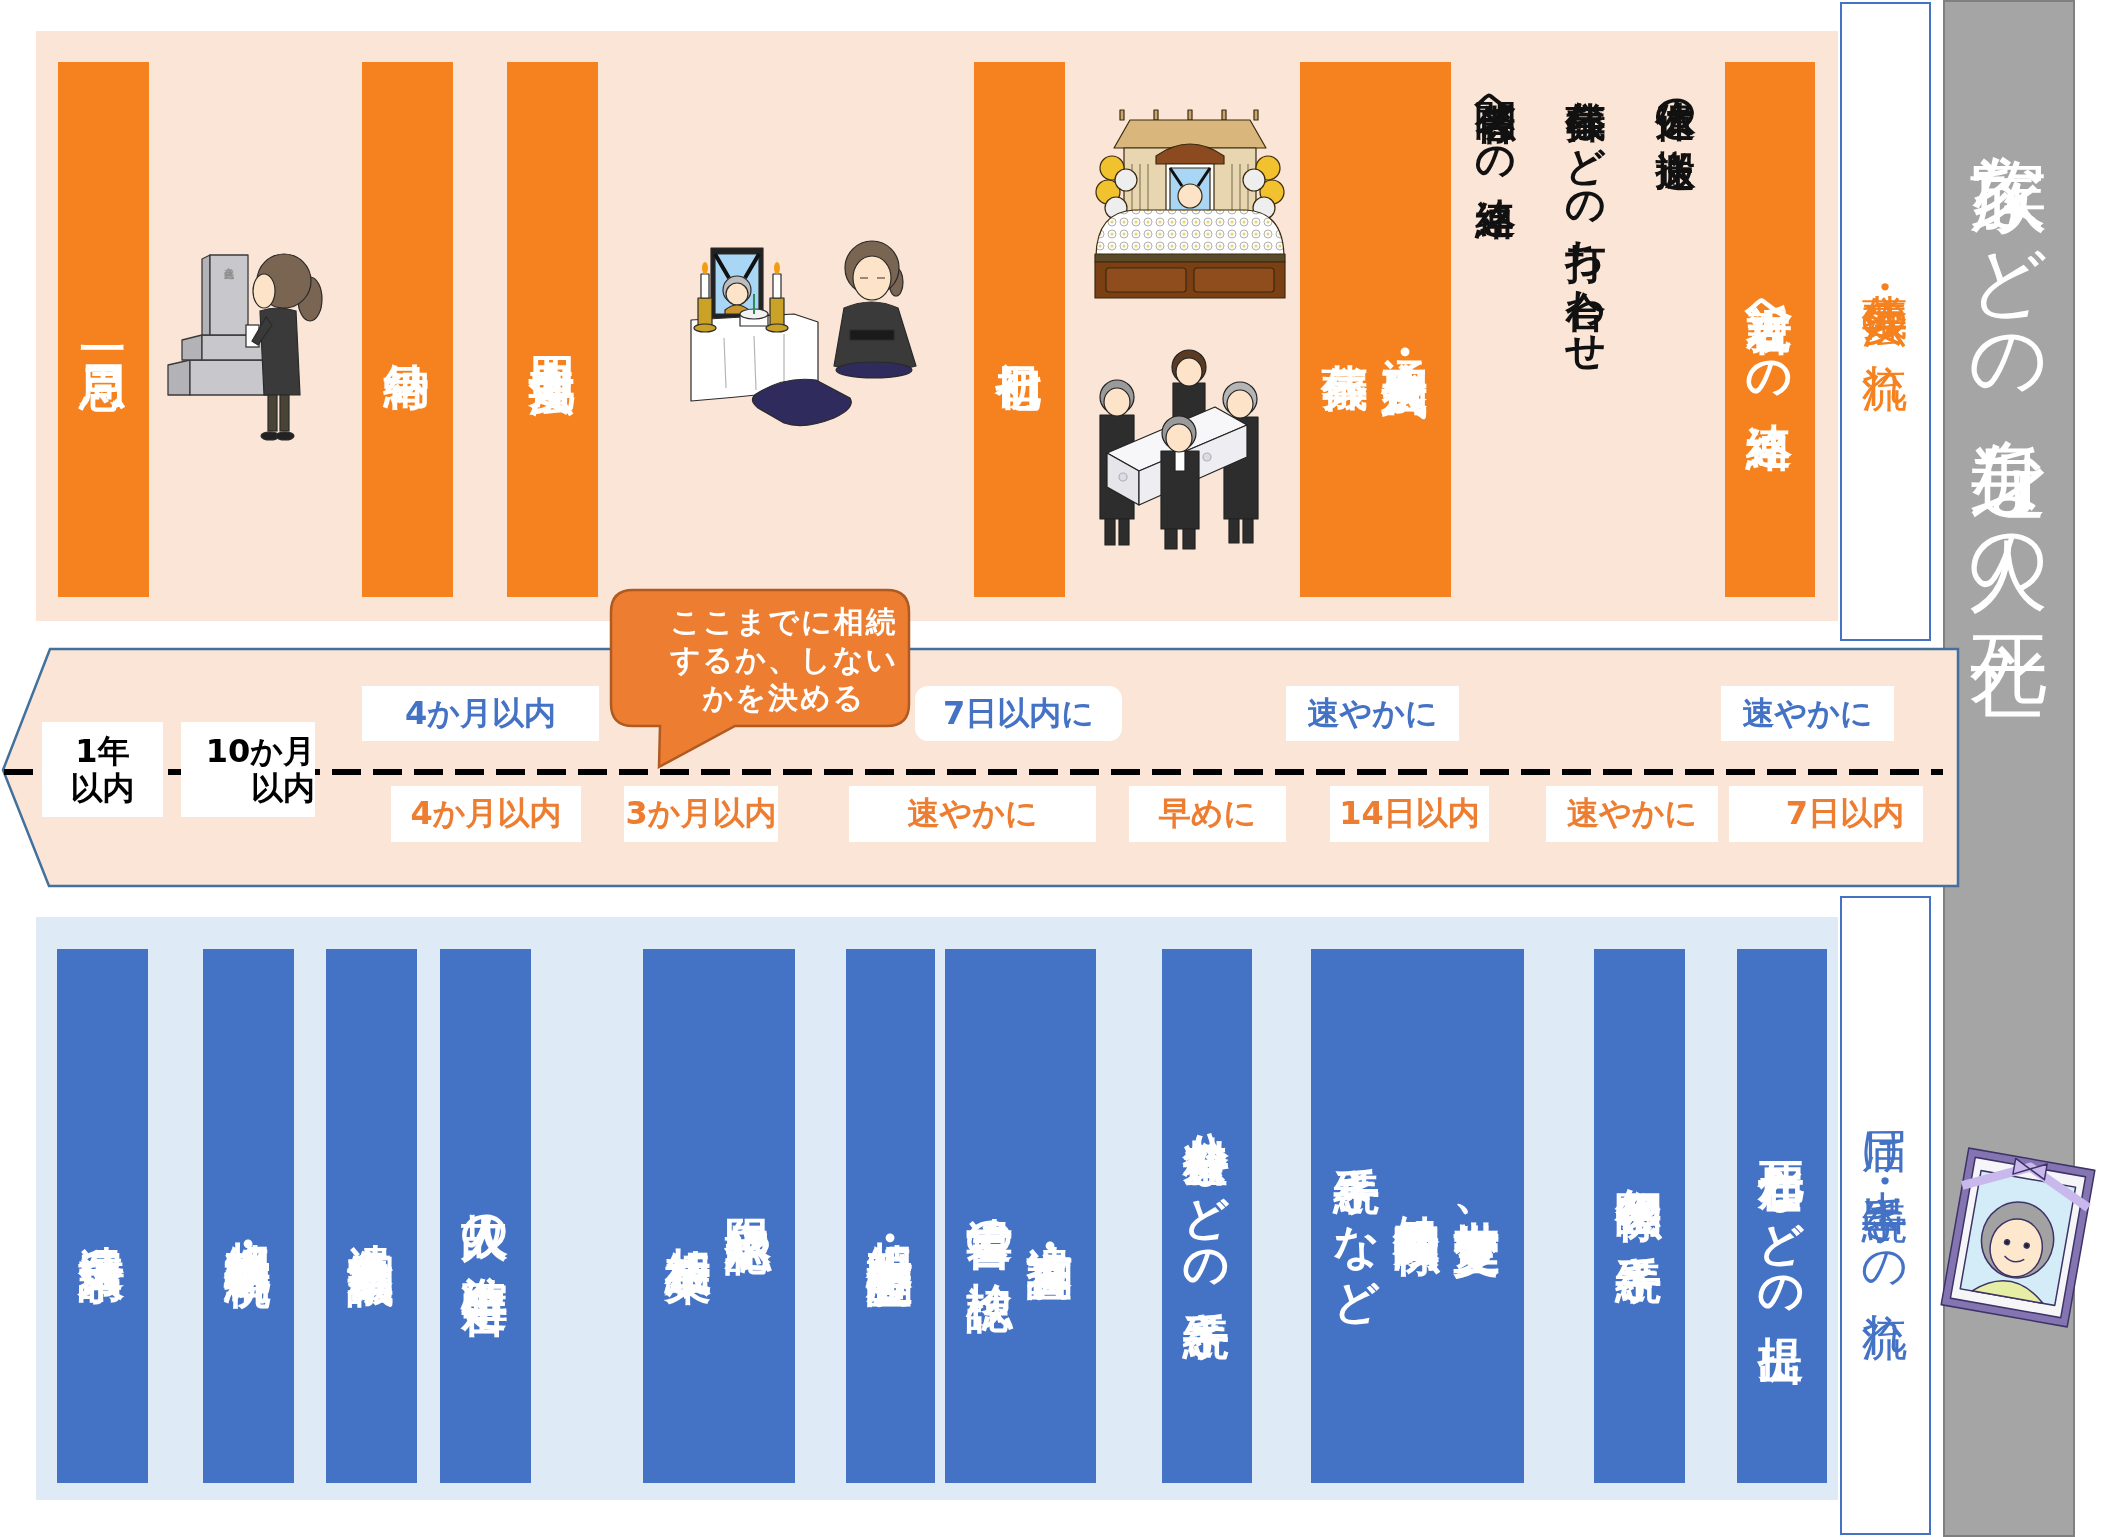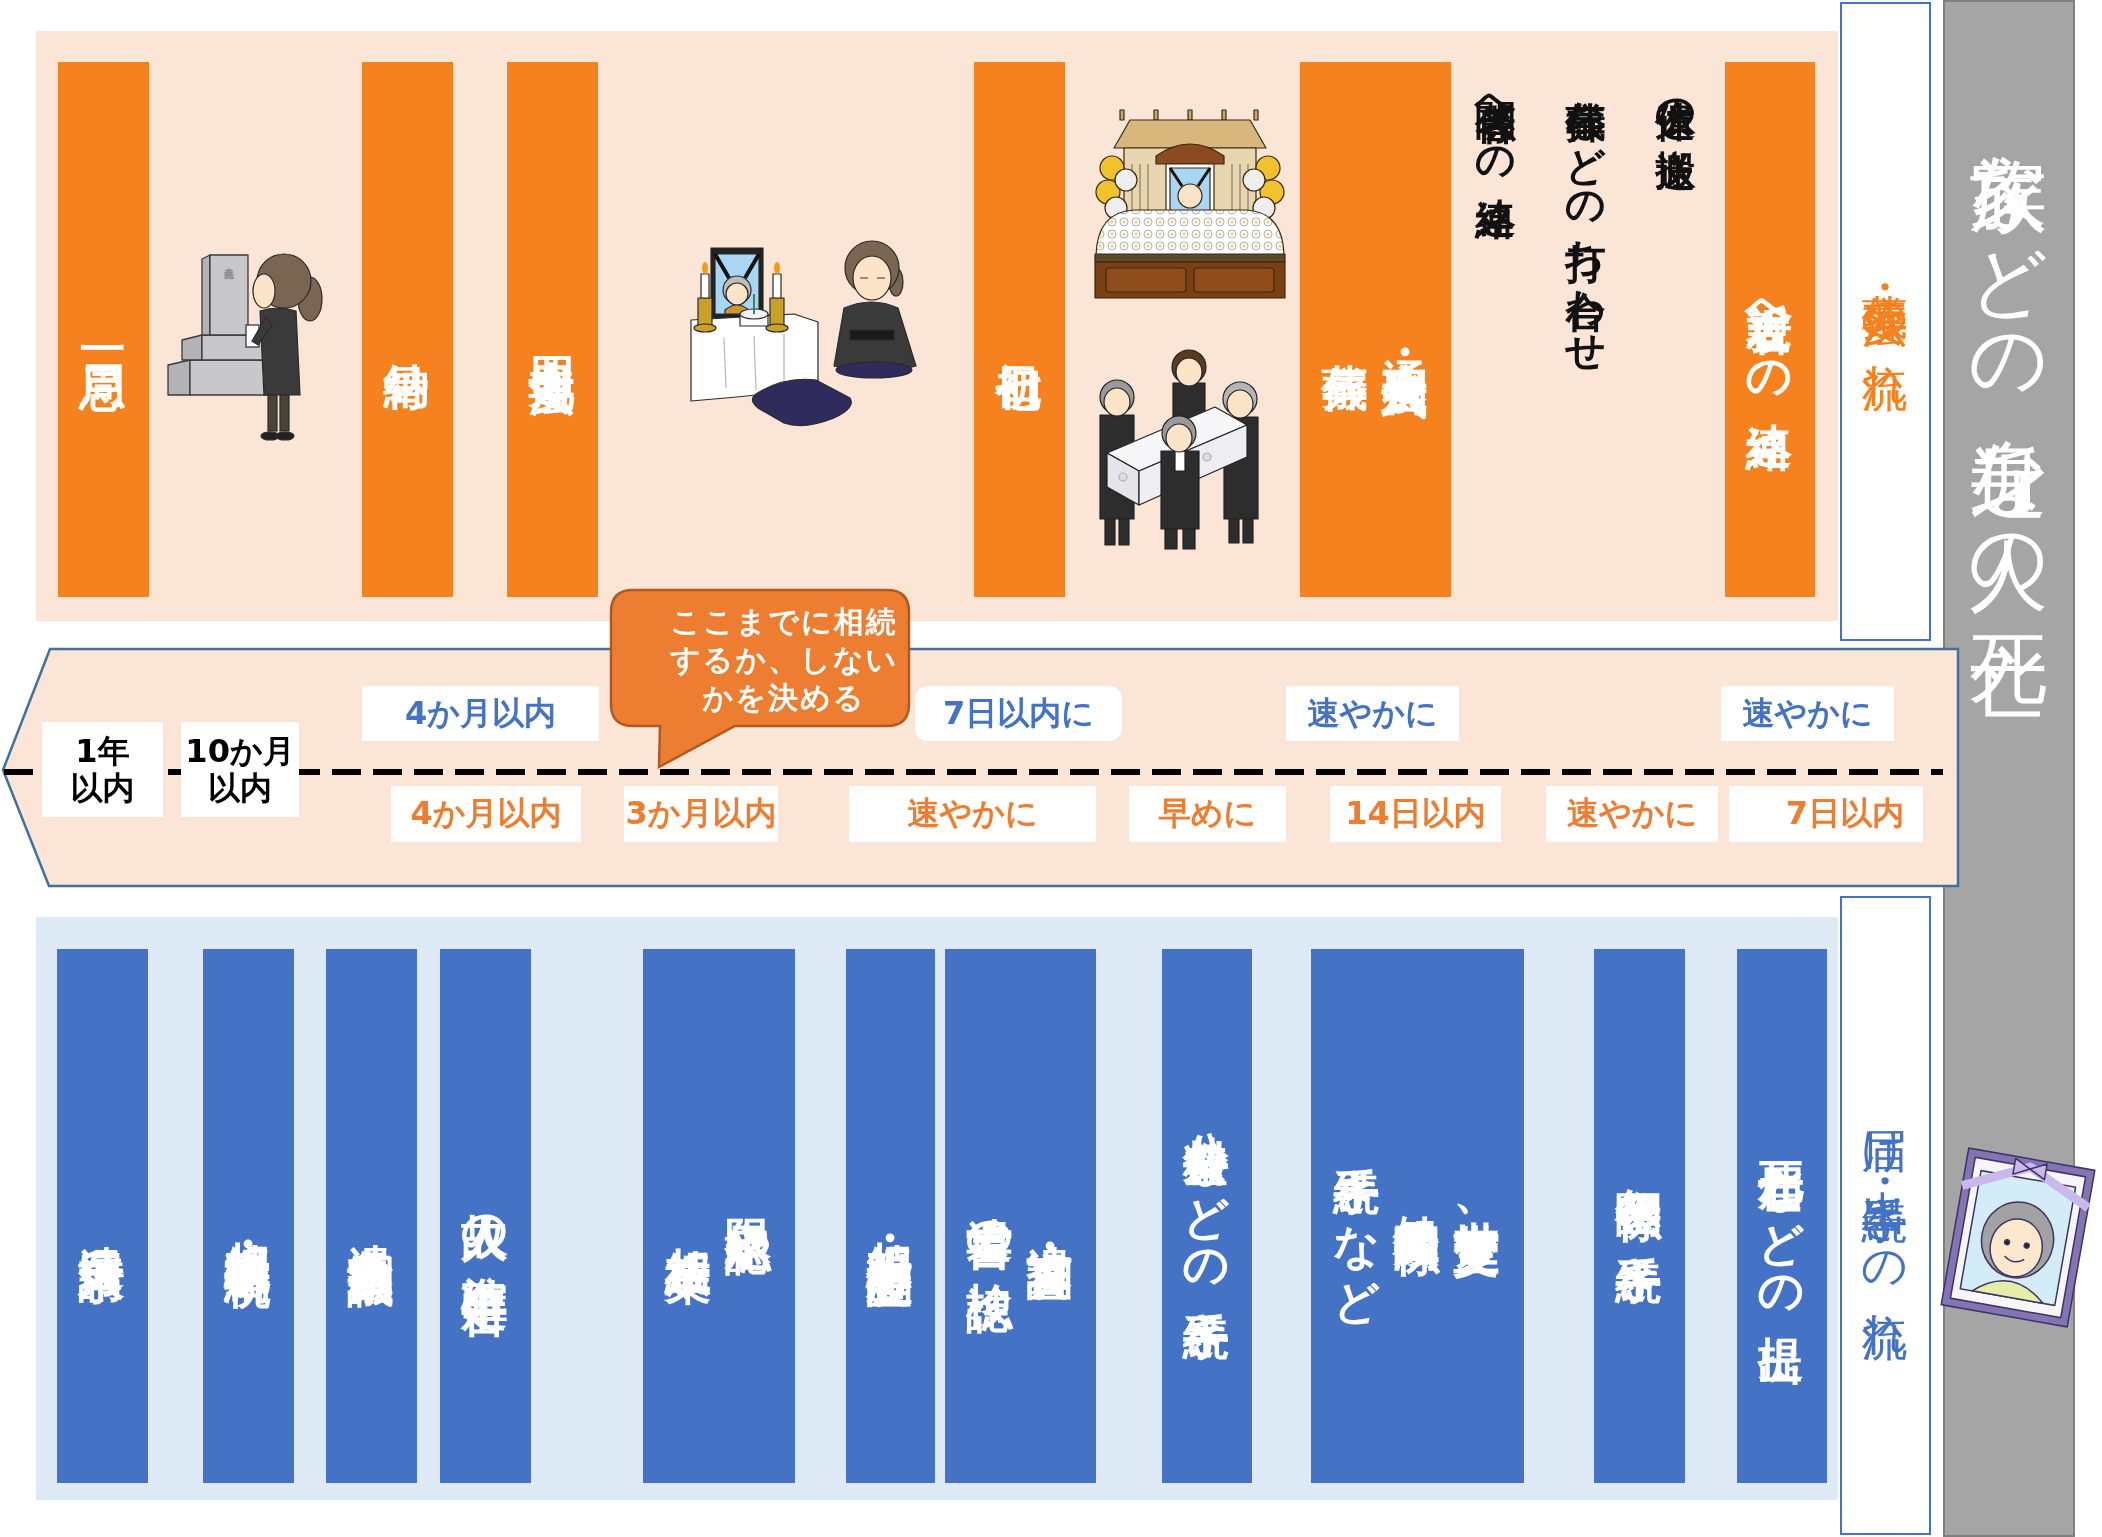--- a/index.html
+++ b/index.html
@@ -281,35 +281,35 @@
   <svg viewBox="0 0 1960 260" width="1960" height="260">
     <polygon points="3,130 50,9 1958,9 1958,246 49,246" fill="#FBE5D6" stroke="#41719C" stroke-width="2.5"></polygon>
     <line x1="4" y1="132" x2="1943" y2="132" stroke="#000" stroke-width="6" stroke-dasharray="29 12"></line>
   </svg>
 </div>
 
 <div class="tl black" style="left:42px;width:121px;">
   <span>1年</span>
   <span>以内</span>
 </div>
-<div class="tl black" style="left:181px;width:118px;">
+<div class="tl black" style="left:181px;width:134px;align-items:flex-end;">
   <span>10か月</span>
   <span>以内</span>
 </div>
 
 <div class="tl blue" style="left:362px;width:237px;">4か月以内</div>
 <div class="tl blue" style="left:915px;width:207px;border-radius:13px;">7日以内に</div>
 <div class="tl blue" style="left:1286px;width:173px;">速やかに</div>
 <div class="tl blue" style="left:1721px;width:173px;">速やかに</div>
 
 <div class="tl orange" style="left:391px;width:190px;">4か月以内</div>
 <div class="tl orange" style="left:624px;width:154px;">3か月以内</div>
 <div class="tl orange" style="left:849px;width:247px;">速やかに</div>
 <div class="tl orange" style="left:1129px;width:157px;">早めに</div>
-<div class="tl orange" style="left:1330px;width:171px;">14日以内</div>
+<div class="tl orange" style="left:1330px;width:159px;">14日以内</div>
 <div class="tl orange" style="left:1546px;width:172px;">速やかに</div>
 <div class="tl orange" style="left:1729px;width:156px;padding-left:38px;">7日以内</div>
 
 <div class="abs" style="left:605px;top:584px;width:312px;height:190px;">
   <svg viewBox="0 0 312 190" width="312" height="190">
     <path d="M28,6 H282 Q304,6 304,28 V120 Q304,142 282,142 H130 L54,183 L55,142 H28 Q6,142 6,120 V28 Q6,6 28,6 Z" fill="#ED7D31" stroke="#AE5A21" stroke-width="2.5"></path>
   </svg>
 </div>
 <div class="callout-text">
   <span>ここまでに相続</span>

